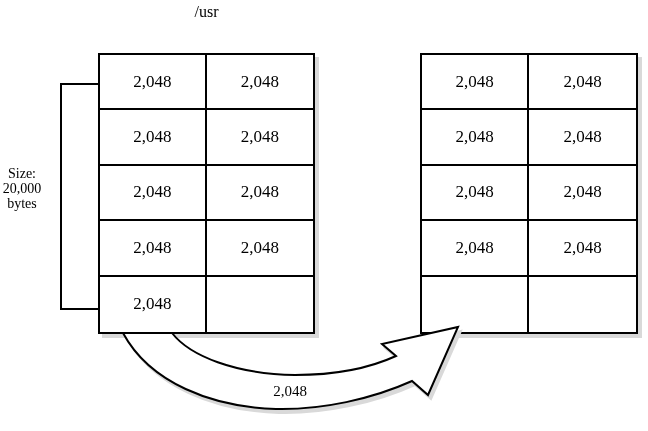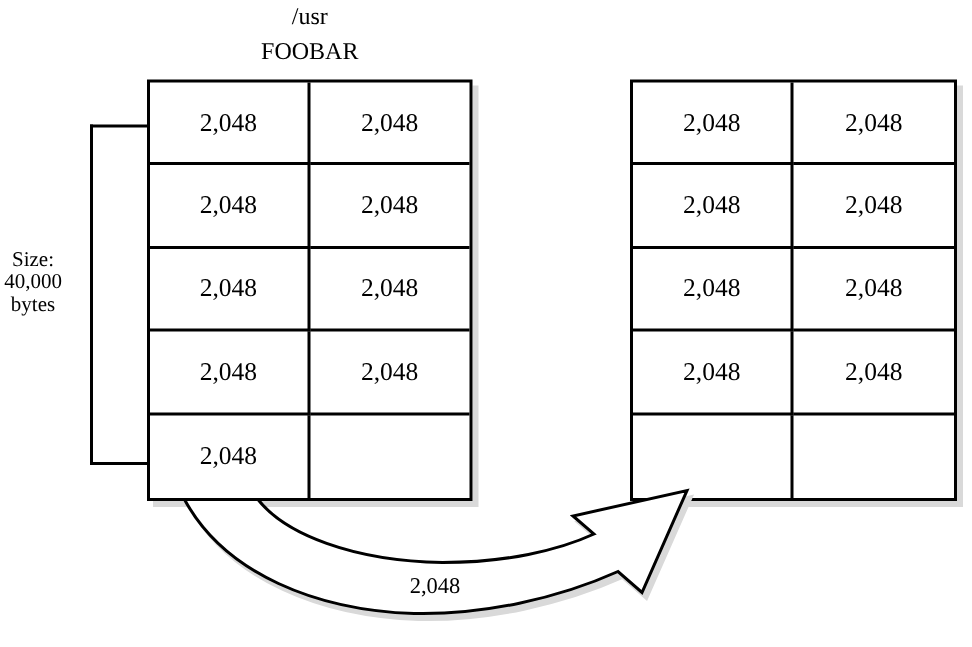--- a/index.html
+++ b/index.html
@@ -75,28 +75,27 @@
     line-height: 15px;
   }
 </style>
 </head>
 <body>
 
 <div class="canvas">
 
   <div class="vol-header" style="left:98px; top:3px; width:217px;">
     <span class="path-line">/usr</span>
-    <span class="name-line">FOOBAR</span>
   </div>
 
 
   <div class="size-bracket"></div>
   <div class="size-annotation">
     <div>Size:</div>
-    <div>40,000</div>
+    <div>20,000</div>
     <div>bytes</div>
   </div>
 
   <div class="volume-table" style="left:98px; top:53px; width:217px; height:281px;">
     <div class="cell">2,048</div>
     <div class="cell">2,048</div>
     <div class="cell">2,048</div>
     <div class="cell">2,048</div>
     <div class="cell">2,048</div>
     <div class="cell">2,048</div>

